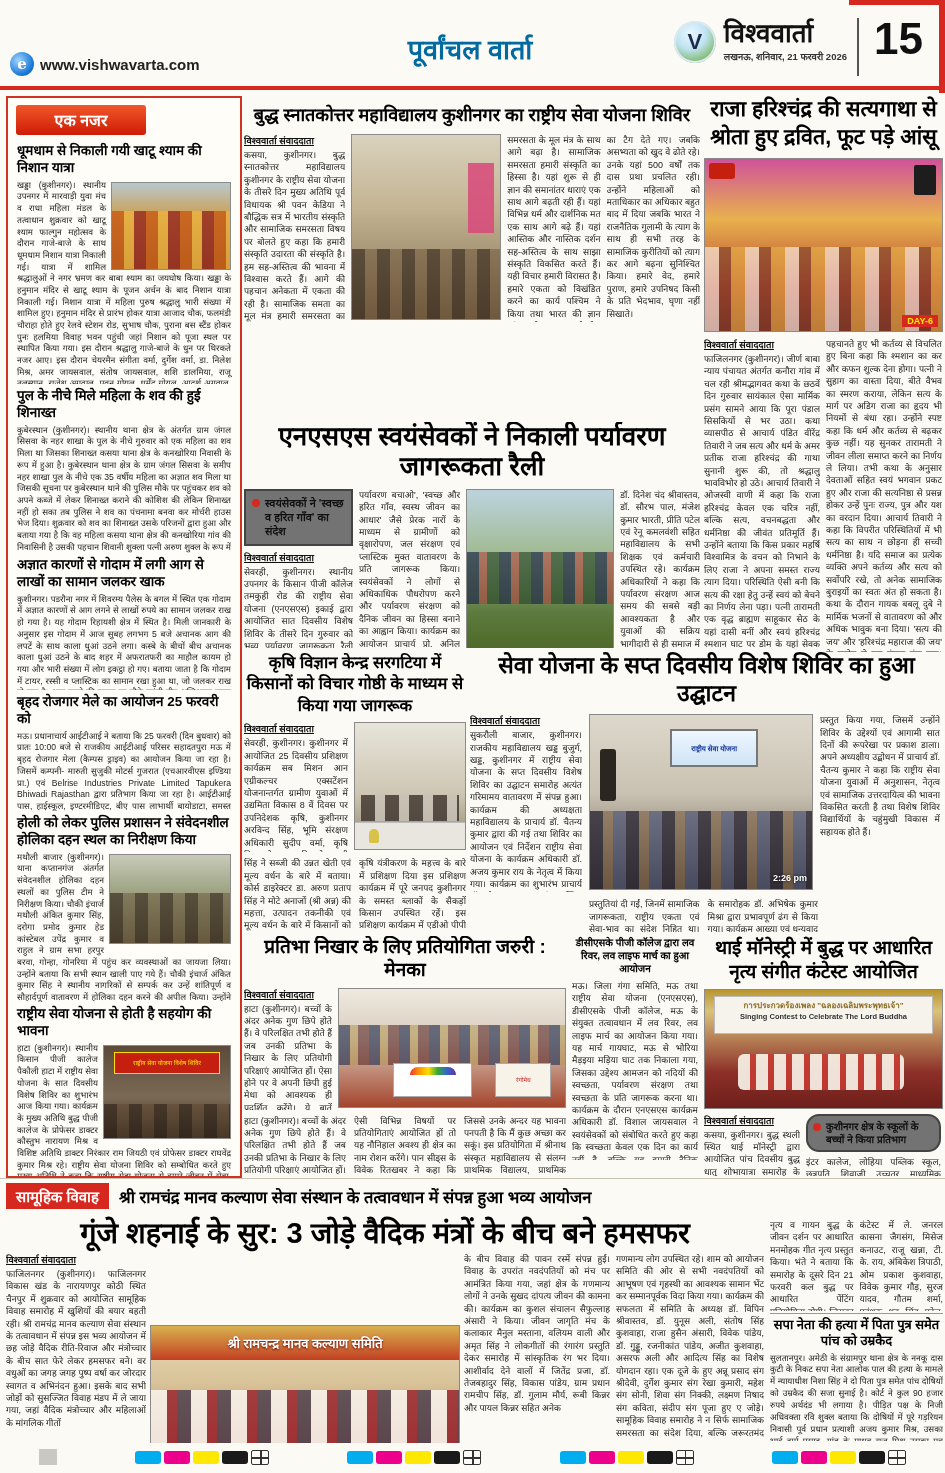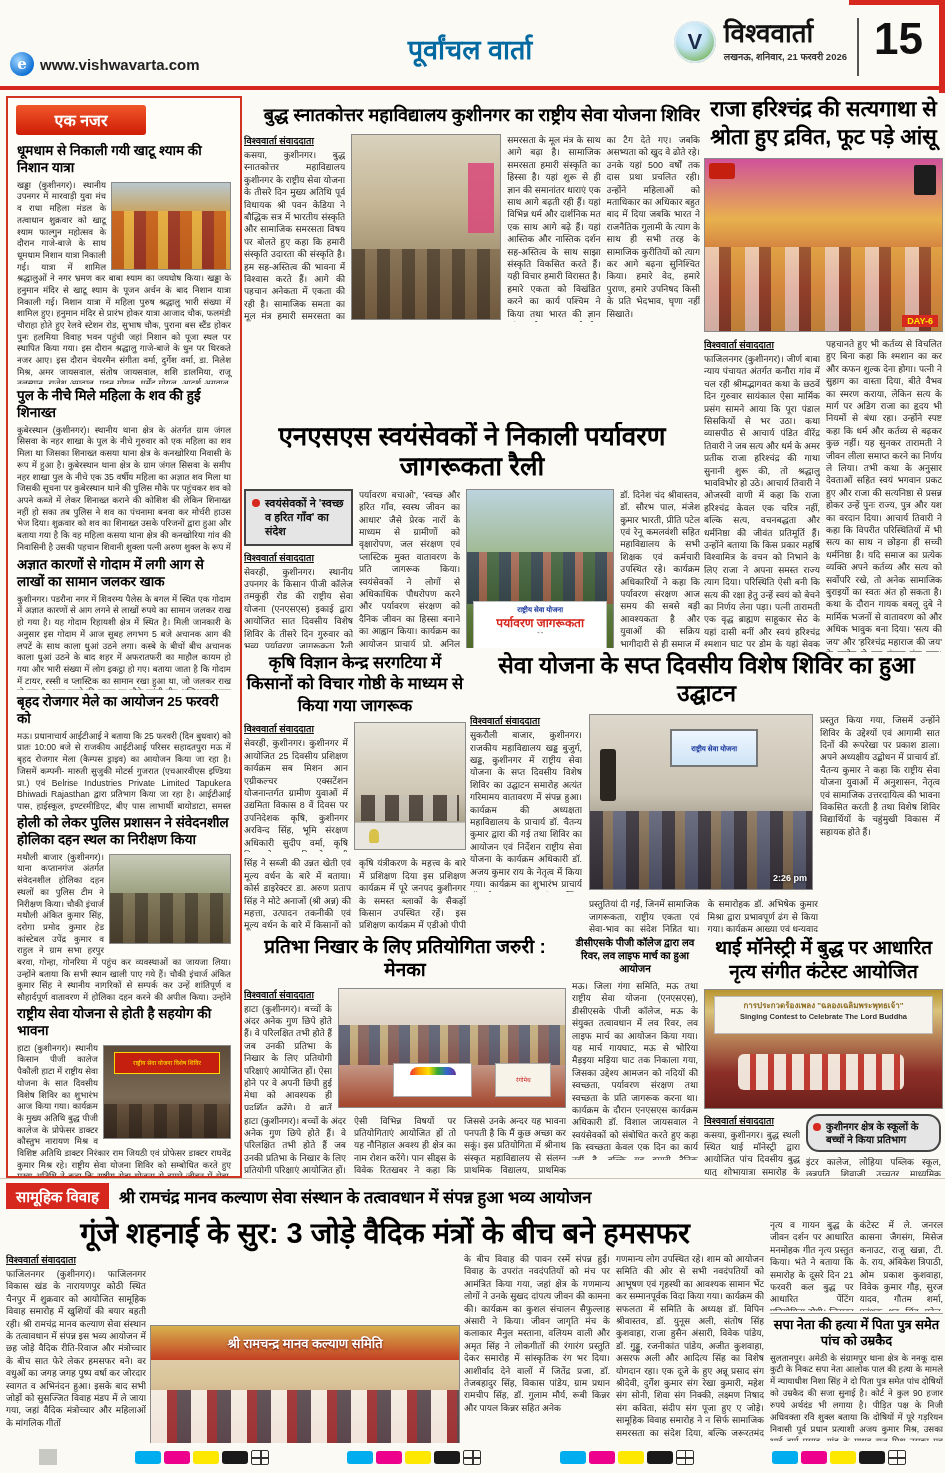--- a/index.html
+++ b/index.html
@@ -25,21 +25,21 @@
   .pg-num{right:22px;top:14px;font-size:44px;font-weight:bold;color:#101010;}
   .pg-frame{right:0;top:0;width:90px;height:88px;border-top:5px solid #d6281e;border-right:6px solid #d6281e;}
   .hdr-rule{left:0;top:86px;width:945px;height:4px;background:#d6281e;}
   
   .hl{font-weight:bold;color:#000;}
   .byline{font-weight:bold;font-size:9.5px;text-decoration:underline;color:#111;margin-bottom:2px;}
   .bt{font-size:9px;line-height:1.38;text-align:justify;color:#1c1c1c;}
   .photo{position:relative;border:1px solid #8a8a8a;overflow:hidden;}
   .banner{position:absolute;left:4%;right:4%;background:#fff;border:1px solid #bbb;text-align:center;}
   .badge-red{position:absolute;background:#d6281e;color:#ffe900;font-weight:bold;font-size:9px;padding:1px 5px;}
-  .kicker-box{border:2px solid #444;background:#e5e5e5;padding:5px 6px;display:flex;gap:5px;align-items:flex-start;}
+  .kicker-box{border:2px solid #444;background:#737373;padding:5px 6px;display:flex;gap:5px;align-items:flex-start;}
   .kicker-dot{width:8px;height:8px;border-radius:50%;background:#d6281e;flex:0 0 auto;margin-top:3px;}
   .kicker-txt{font-size:11px;font-weight:bold;line-height:1.3;color:#111;}
   .crowd{position:absolute;left:0;right:0;bottom:0;background:repeating-linear-gradient(90deg,rgba(45,30,20,.62) 0 13px,rgba(90,60,35,.38) 13px 25px);}
   
   .en-box{left:6px;top:96px;width:232px;height:1078px;border:2.5px solid #d03420;background:#fffdf7;}
   .en-badge{margin:7px 0 4px 8px;width:130px;padding:4px 0;text-align:center;color:#fff;font-weight:bold;font-size:16px;
     background:linear-gradient(180deg,#f0572a,#cf1c06);border-radius:3px;}
   .en-story{padding:4px 9px 5px 9px;}
   .en-hl{font-size:13.5px;line-height:1.25;margin-bottom:3px;}
   .en-bt{font-size:8.6px;line-height:1.36;text-align:justify;color:#222;}
@@ -112,21 +112,21 @@
     <div class="hl en-hl">राष्ट्रीय सेवा योजना से होती है सहयोग की भावना</div>
     <div class="photo en-ph" style="width:126px;height:92px;background:linear-gradient(180deg,#5c4a3a 0%,#7a6a55 55%,#3d342a 100%);">
       <div style="position:absolute;left:8%;right:8%;top:6px;height:20px;background:#c51f10;border:1px solid #ffd900;color:#ffe900;font-size:6px;text-align:center;line-height:20px;overflow:hidden;">राष्ट्रीय सेवा योजना विशेष शिविर</div>
       <div class="crowd" style="height:34px;"></div>
     </div>
     <div class="en-bt">हाटा (कुशीनगर)। स्थानीय किसान पीजी कालेज पैकौली हाटा में राष्ट्रीय सेवा योजना के सात दिवसीय विशेष शिविर का शुभारंभ आज किया गया। कार्यक्रम के मुख्य अतिथि बुद्ध पीजी कालेज के प्रोफेसर डाक्टर कौस्तुभ नारायण मिश्र व विशिष्ट अतिथि डाक्टर निरंकार राम जियठी एवं प्रोफेसर डाक्टर राघवेंद्र कुमार मिश्र रहे। राष्ट्रीय सेवा योजना शिविर को सम्बोधित करते हुए मुख्य अतिथि ने कहा कि राष्ट्रीय सेवा योजना से हमारे जीवन में सेवा, सहयोग और राष्ट्र प्रेम की भावना जागृति होती है। उन्होंने कहा कि इस विशेष शिविर में स्वयं सेवक गांवों में जाकर निवास करते हैं तथा गांवों के जीवन से परिचित होते हैं और उनमें सफाई, सहयोग आदि की भावना जागृत करते हैं। कार्यक्रम में की अध्यक्षता कर रहे महाविद्यालय के प्रबंधक सत्य प्रकाश सिंह ने सभी आगंतुकों के प्रति आभार व्यक्त किया तथा सहयोग के लिए धन्यवाद ज्ञापित किया। कार्यक्रम में महाविद्यालय के प्राचार्य डाक्टर रणधीर कुमार ने सात दिन तक अपना अमूल्य समय देने वाले प्राध्यापकों व स्वयं सेवकों को प्रेरित किया तथा कहा कि रास्ते से उनमें नई उर्जा प्राप्त होती है। वरिष्ठ कार्यक्रम अधिकारी डाक्टर आदित्य कुमार बौबे ने छात्रों को सम्बोधित करते हुए कहा कि वे रास्ते से शिक्षा ग्रहण कर अपने आस-पास के गांवों के लोगों में सेवा की भावना जागृत करेंगे।</div>
   </div>
 </div>
 
 <div class="abs ov" style="left:244px;top:96px;width:456px;height:322px;">
-  <div class="hl" style="font-size:18px;text-align:right;margin-top:6px;">बुद्ध स्नातकोत्तर महाविद्यालय कुशीनगर का राष्ट्रीय सेवा योजना शिविर</div>
+  <div class="hl" style="font-size:18px;text-align:center;margin-top:6px;">बुद्ध स्नातकोत्तर महाविद्यालय कुशीनगर का राष्ट्रीय सेवा योजना शिविर</div>
   <div style="display:flex;gap:6px;margin-top:8px;height:188px;">
     <div class="ov" style="width:104px;">
       <div class="byline">विश्ववार्ता संवाददाता</div>
       <div class="bt">कसया, कुशीनगर। बुद्ध स्नातकोत्तर महाविद्यालय कुशीनगर के राष्ट्रीय सेवा योजना के तीसरे दिन मुख्य अतिथि पूर्व विधायक श्री पवन केडिया ने बौद्धिक सत्र में भारतीय संस्कृति और सामाजिक समरसता विषय पर बोलते हुए कहा कि हमारी संस्कृति उदारता की संस्कृति है। हम सह-अस्तित्व की भावना में विश्वास करते हैं। आगे की पहचान अनेकता में एकता की रही है। सामाजिक समता का मूल मंत्र हमारी समरसता का भाव शिक्षा के माध्यम से ही समाज में आता है। समस्त मानवता को समान दृष्टि से देखना ही हमारी सांस्कृतिक विरासत रही है।</div>
     </div>
     <div class="photo" style="width:148px;height:184px;flex:0 0 auto;background:linear-gradient(180deg,#d9d2bd 0%,#c3b392 40%,#7d6b4e 100%);">
       <div style="position:absolute;right:6px;top:28px;width:26px;height:70px;background:#d8487a;opacity:.85;"></div>
       <div class="crowd" style="height:70px;"></div>
     </div>
     <div class="ov" style="width:96px;">
@@ -166,25 +166,20 @@
         <span class="kicker-txt">स्वयंसेवकों ने 'स्वच्छ व हरित गाँव' का संदेश</span>
       </div>
       <div class="byline" style="margin-top:5px;">विश्ववार्ता संवाददाता</div>
       <div class="bt">सेवरही, कुशीनगर। स्थानीय उपनगर के किसान पीजी कॉलेज तमकुही रोड की राष्ट्रीय सेवा योजना (एनएसएस) इकाई द्वारा आयोजित सात दिवसीय विशेष शिविर के तीसरे दिन गुरुवार को भव्य पर्यावरण जागरूकता रैली निकाली गई। रैली पूर्व माध्यमिक विद्यालय धुरिया इमलिया से प्रारंभ होकर गांव के विभिन्न मार्गों से होते हुए पुनः शिविर स्थल पर संपन्न हुई। रैली में शामिल स्वयंसेवकों ने 'एक पेड़ सौ सुख', 'पेड़ लगाओ,</div>
     </div>
     <div class="ov" style="width:104px;">
       <div class="bt">पर्यावरण बचाओ', 'स्वच्छ और हरित गाँव, स्वस्थ जीवन का आधार' जैसे प्रेरक नारों के माध्यम से ग्रामीणों को वृक्षारोपण, जल संरक्षण एवं प्लास्टिक मुक्त वातावरण के प्रति जागरूक किया। स्वयंसेवकों ने लोगों से अधिकाधिक पौधरोपण करने और पर्यावरण संरक्षण को दैनिक जीवन का हिस्सा बनाने का आह्वान किया। कार्यक्रम का आयोजन प्राचार्य प्रो. अनिल कुमार के मार्गदर्शन में तथा कार्यक्रम अधिकारी डॉ. सत्येंद्र यादव व विजय बहादुर सिंह के नेतृत्व में सम्पन्न हुआ। इस अवसर पर डॉ. भिखिलेश कुमार पांडे, डॉ. योगेंद्र प्रताप सिंह,</div>
     </div>
     <div class="photo" style="width:146px;height:176px;flex:0 0 auto;background:linear-gradient(180deg,#bcd3de 0%,#9fb98f 38%,#5c7a3e 70%,#49621f 100%);">
       <div class="crowd" style="bottom:62px;height:52px;background:repeating-linear-gradient(90deg,rgba(30,40,70,.7) 0 12px,rgba(180,60,60,.55) 12px 20px,rgba(40,70,40,.65) 20px 32px);"></div>
-      <div class="banner" style="bottom:8px;height:52px;padding-top:3px;">
-        <div style="font-size:7px;font-weight:bold;color:#14349c;">राष्ट्रीय सेवा योजना</div>
-        <div style="font-size:12px;font-weight:bold;color:#d6281e;">पर्यावरण जागरूकता</div>
-        <div style="font-size:5.5px;color:#444;">" "</div>
-      </div>
     </div>
     <div class="ov" style="width:82px;">
       <div class="bt">डॉ. दिनेश चंद श्रीवास्तव, डॉ. सौरभ पाल, मंजेश कुमार भारती, प्रीति पटेल एवं रेनू कमलवंशी सहित महाविद्यालय के सभी शिक्षक एवं कर्मचारी उपस्थित रहे। कार्यक्रम अधिकारियों ने कहा कि पर्यावरण संरक्षण आज समय की सबसे बड़ी आवश्यकता है और युवाओं की सक्रिय भागीदारी से ही समाज में सकारात्मक बदलाव संभव है। रैली में स्वयंसेवकों का उत्साह और अनुशासन सराहनीय रहा।</div>
     </div>
   </div>
 </div>
 
 <div class="abs ov" style="left:244px;top:652px;width:222px;height:280px;">
   <div class="hl" style="font-size:16.5px;line-height:1.3;text-align:center;">कृषि विज्ञान केन्द्र सरगटिया में किसानों को विचार गोष्ठी के माध्यम से किया गया जागरूक</div>
   <div style="display:flex;gap:6px;margin-top:6px;height:130px;">

